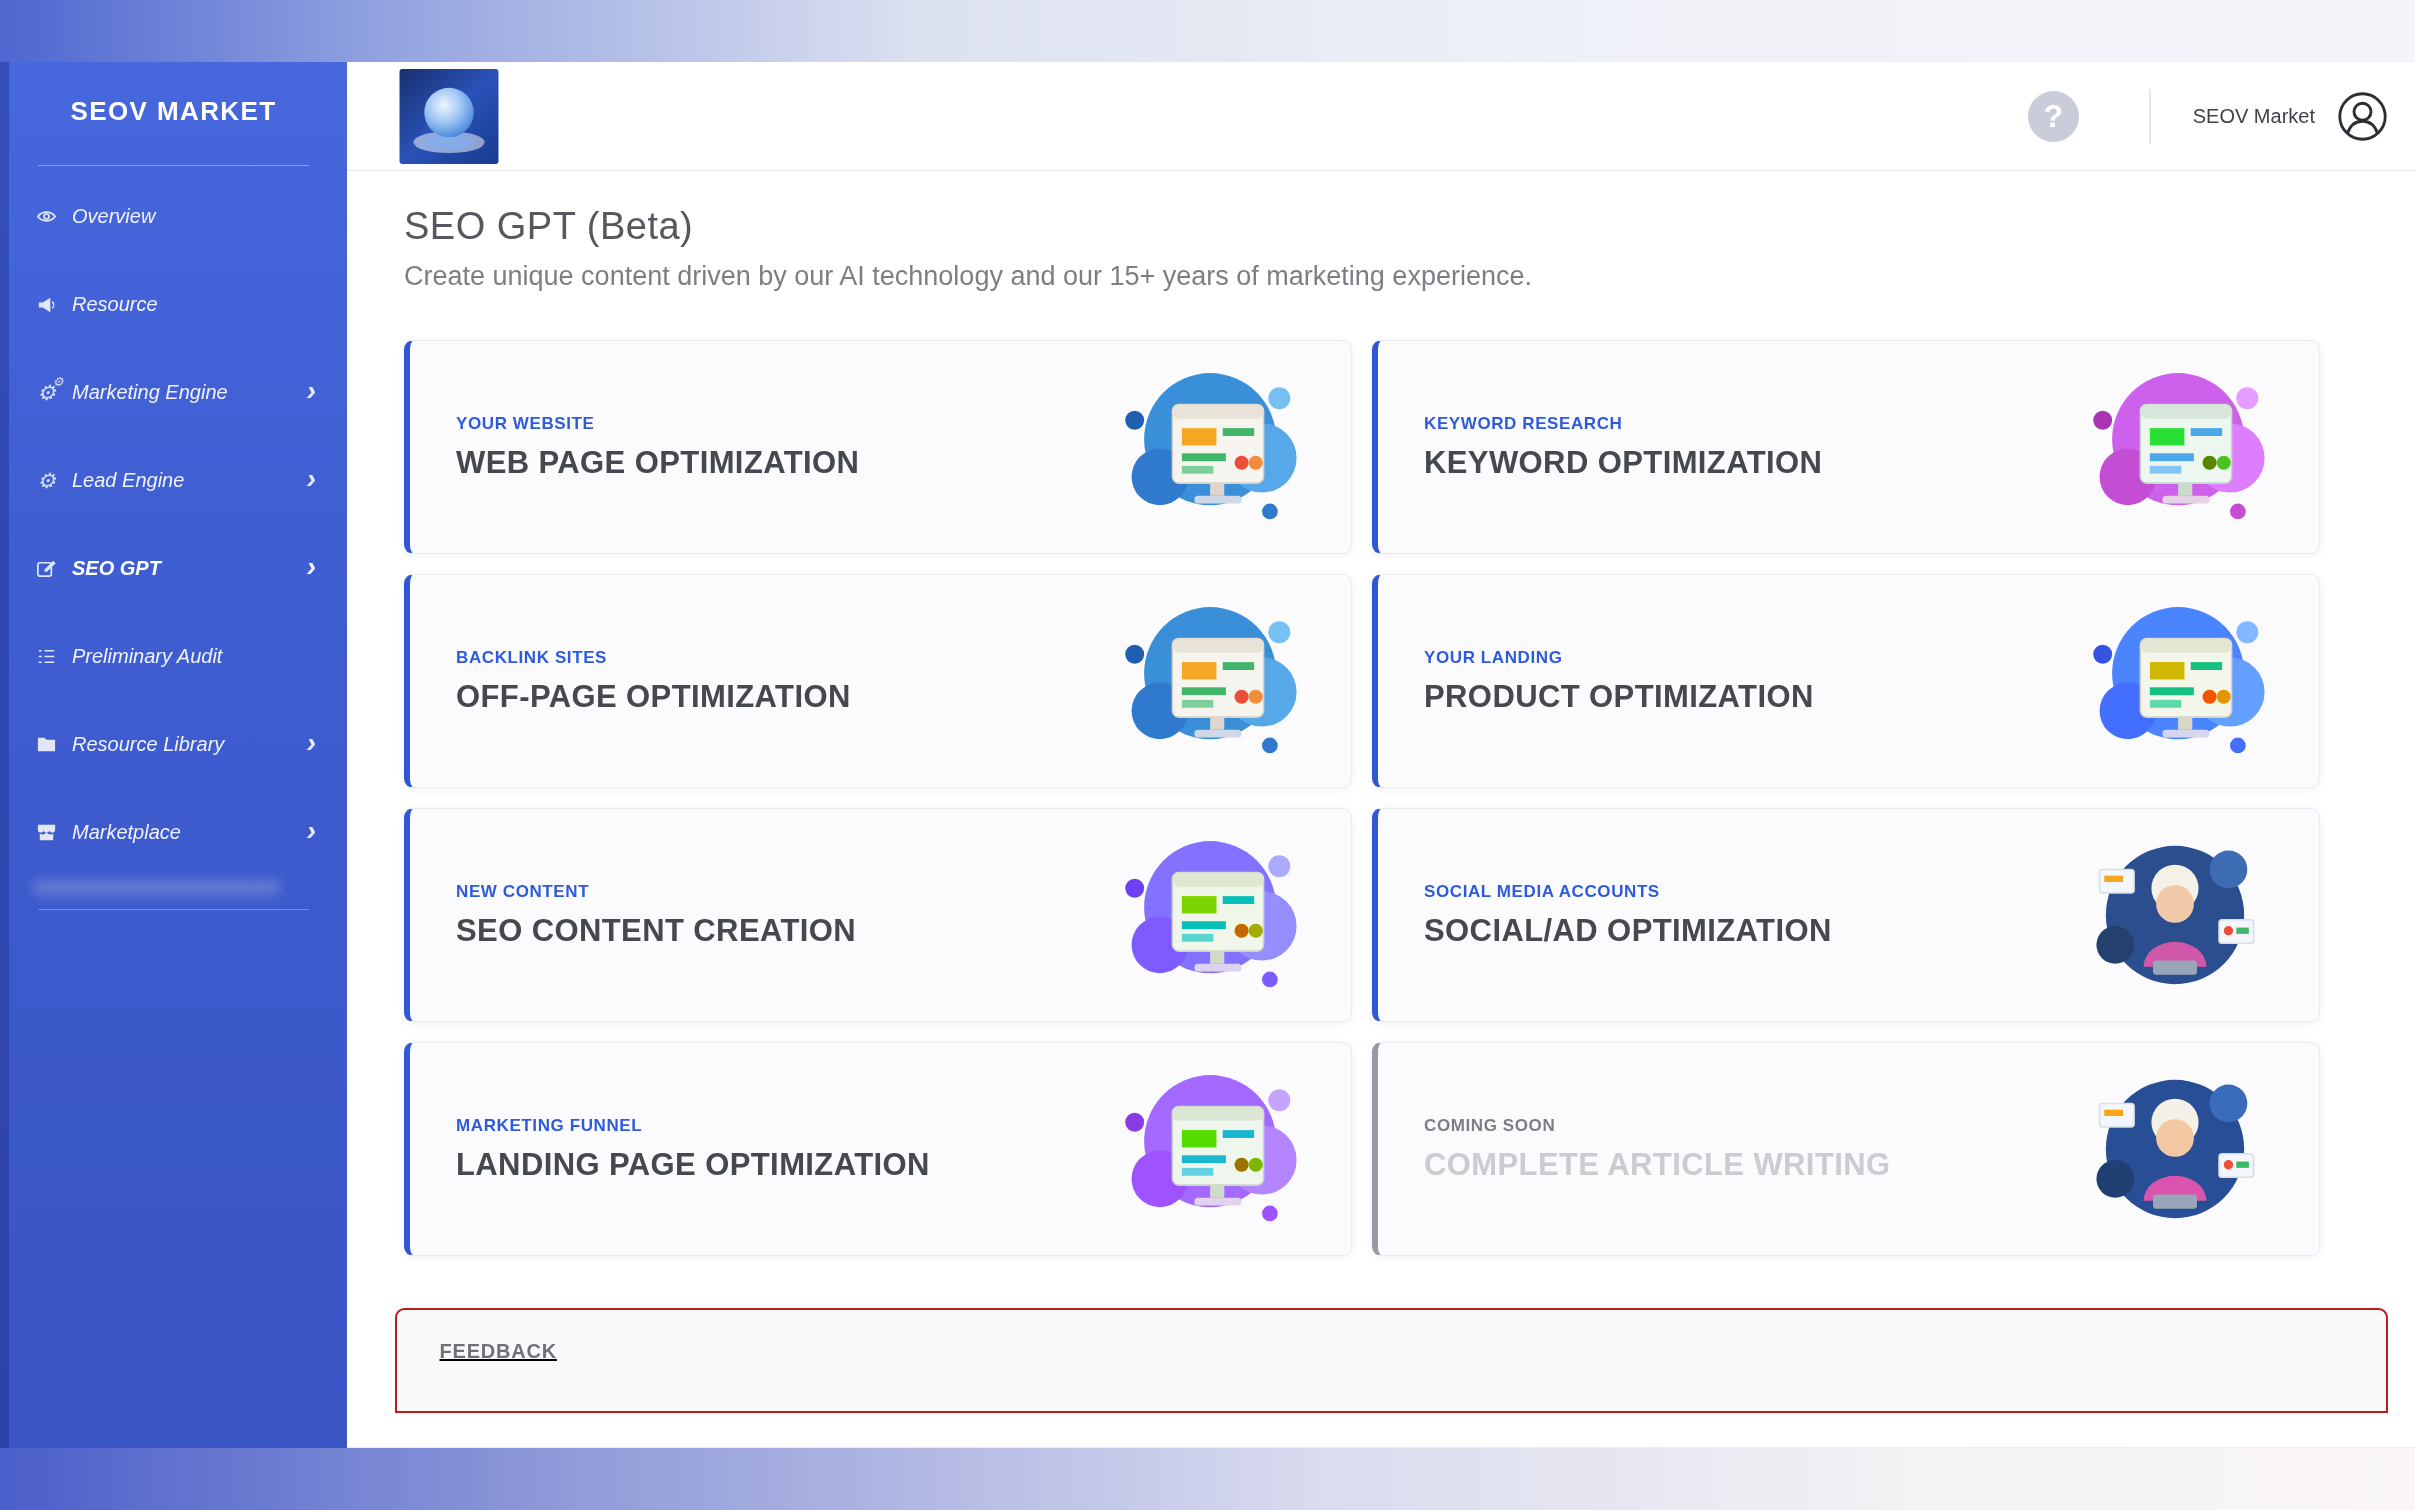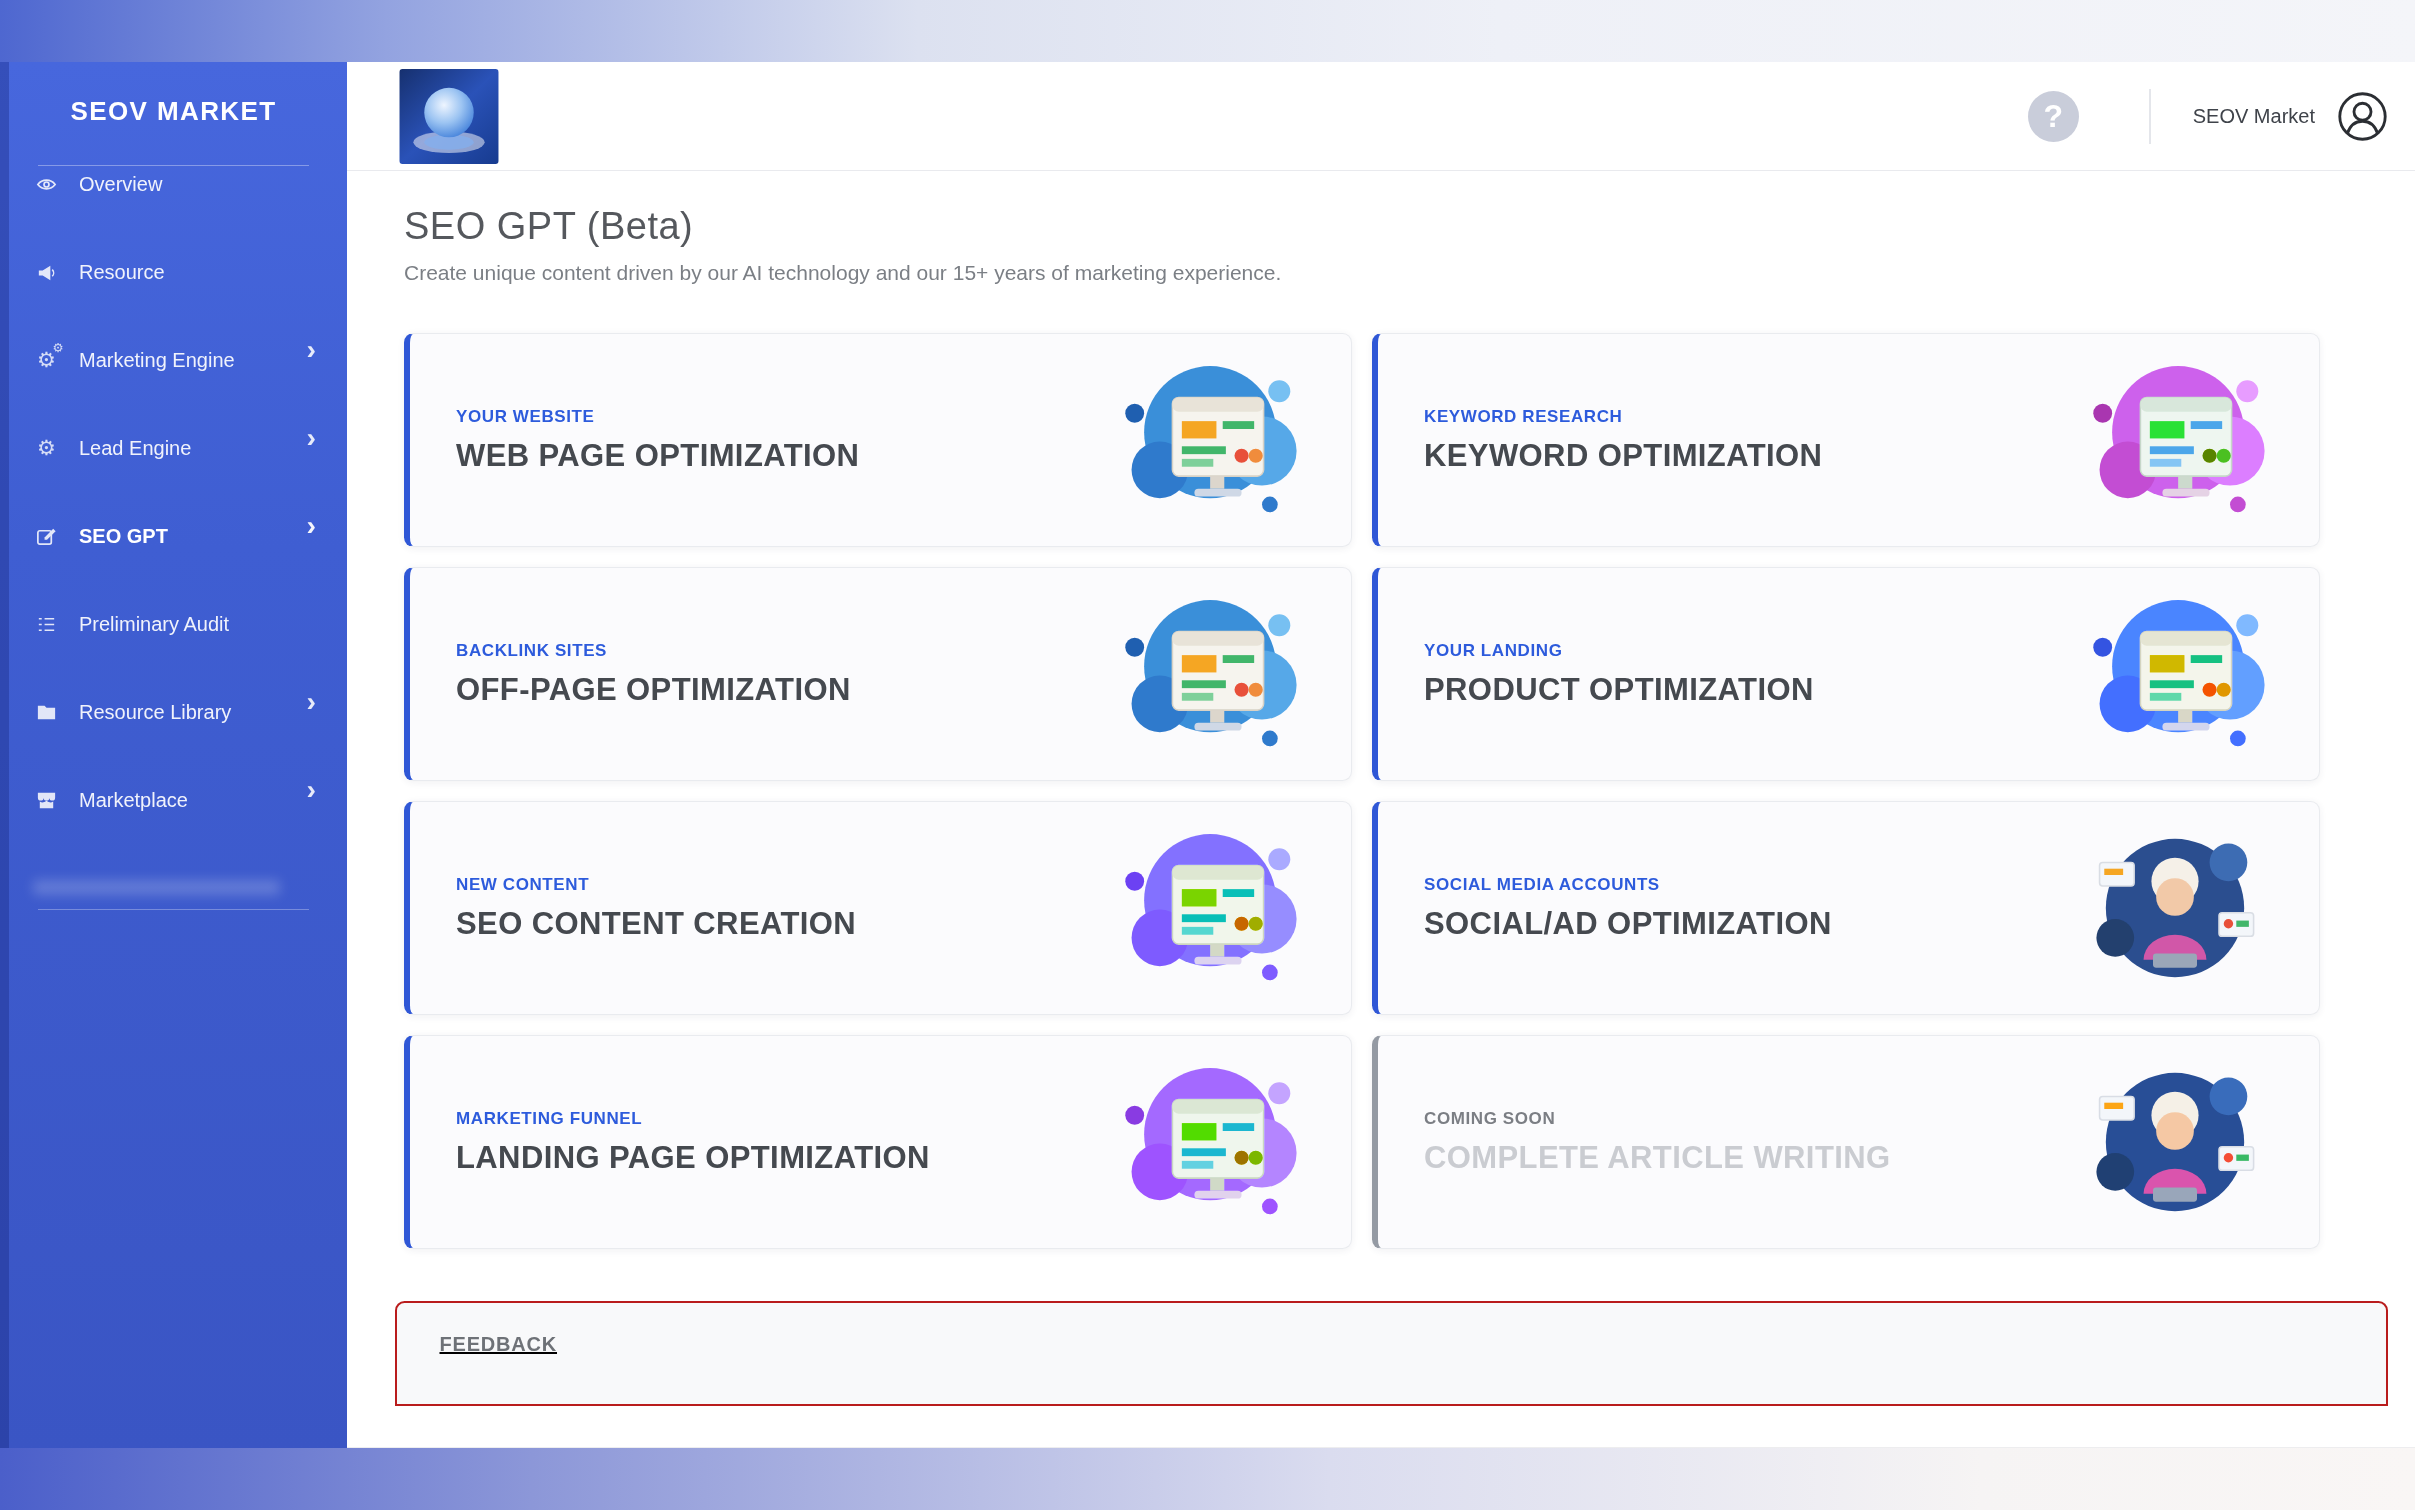--- a/index.html
+++ b/index.html
@@ -37,23 +37,23 @@
     content:""; position:absolute; left:0; top:0; width:8.6px; height:100%;
     background:rgba(20,35,120,.35);
   }
   .brand {
     text-align:center; padding-top:34px;
     font-size:26px; font-weight:bold; letter-spacing:1.4px; color:#fff;
   }
   .sidebar-divider { margin:38px 38px 0; border-top:1px solid rgba(255,255,255,.35); }
   .nav { padding-top:6.7px; }
   .nav-item {
-    height:88px; display:flex; align-items:flex-start; gap:19px;
+    height:88px; display:flex; align-items:center; gap:12px;
     padding:0 31px 0 33px; cursor:pointer;
-    color:rgba(255,255,255,.92); font-size:20px;
+    color:rgba(255,255,255,.92); font-size:20px;font-style:italic;
   }
   .nav-item .icon { width:27px; display:flex; justify-content:center; align-items:center; opacity:.85; }
   .nav-item .icon svg { width:23px; height:23px; }
   .nav-item .gear-glyph { font-size:21px; line-height:1; }
   .gear-duo { position:relative; }
   .gear-duo .g2 { position:absolute; font-size:12.4px; top:-6.7px; right:-7.6px; }
   .nav-item .chev { margin-left:auto; font-size:28.5px; font-weight:bold; line-height:0; padding-bottom:5.7px; opacity:.95; }
   .nav-item.active { font-weight:bold; color:#ffffff; }
   .redacted {
     height:15px; margin:3.8px 67px 0 33px;
@@ -79,21 +79,21 @@
   .header-divider { width:1.9px; height:55px; background:#e4e6eb; margin:0 42px 0 70px; }
   .user-name { font-size:20px; color:#3f434a; margin-right:21px; cursor:pointer; }
   .avatar { width:53px; height:53px; cursor:pointer; }
 
   
   .main {
     position:absolute; left:347px; top:109px; width:2069px; height:1276px;
     background:#ffffff; overflow:hidden; padding:34px 0 0 57px;
   }
   .page-title { font-size:38px; font-weight:normal; color:#55585d; letter-spacing:0.5px; }
-  .page-subtitle { margin-top:13.3px; font-size:21px; color:#7b7f85; }
+  .page-subtitle { margin-top:13.3px; font-size:27px; color:#7b7f85; }
 
   .grid {
     margin-top:48px; width:1978px;
     display:grid; grid-template-columns:948px 948px;
     column-gap:82px; row-gap:43px;gap:20px;
   }
   .card {
     position:relative; height:214px;
     background:#fbfbfd;
     border:1px solid #e9ebef; border-left:6.7px solid #2f57d6;

